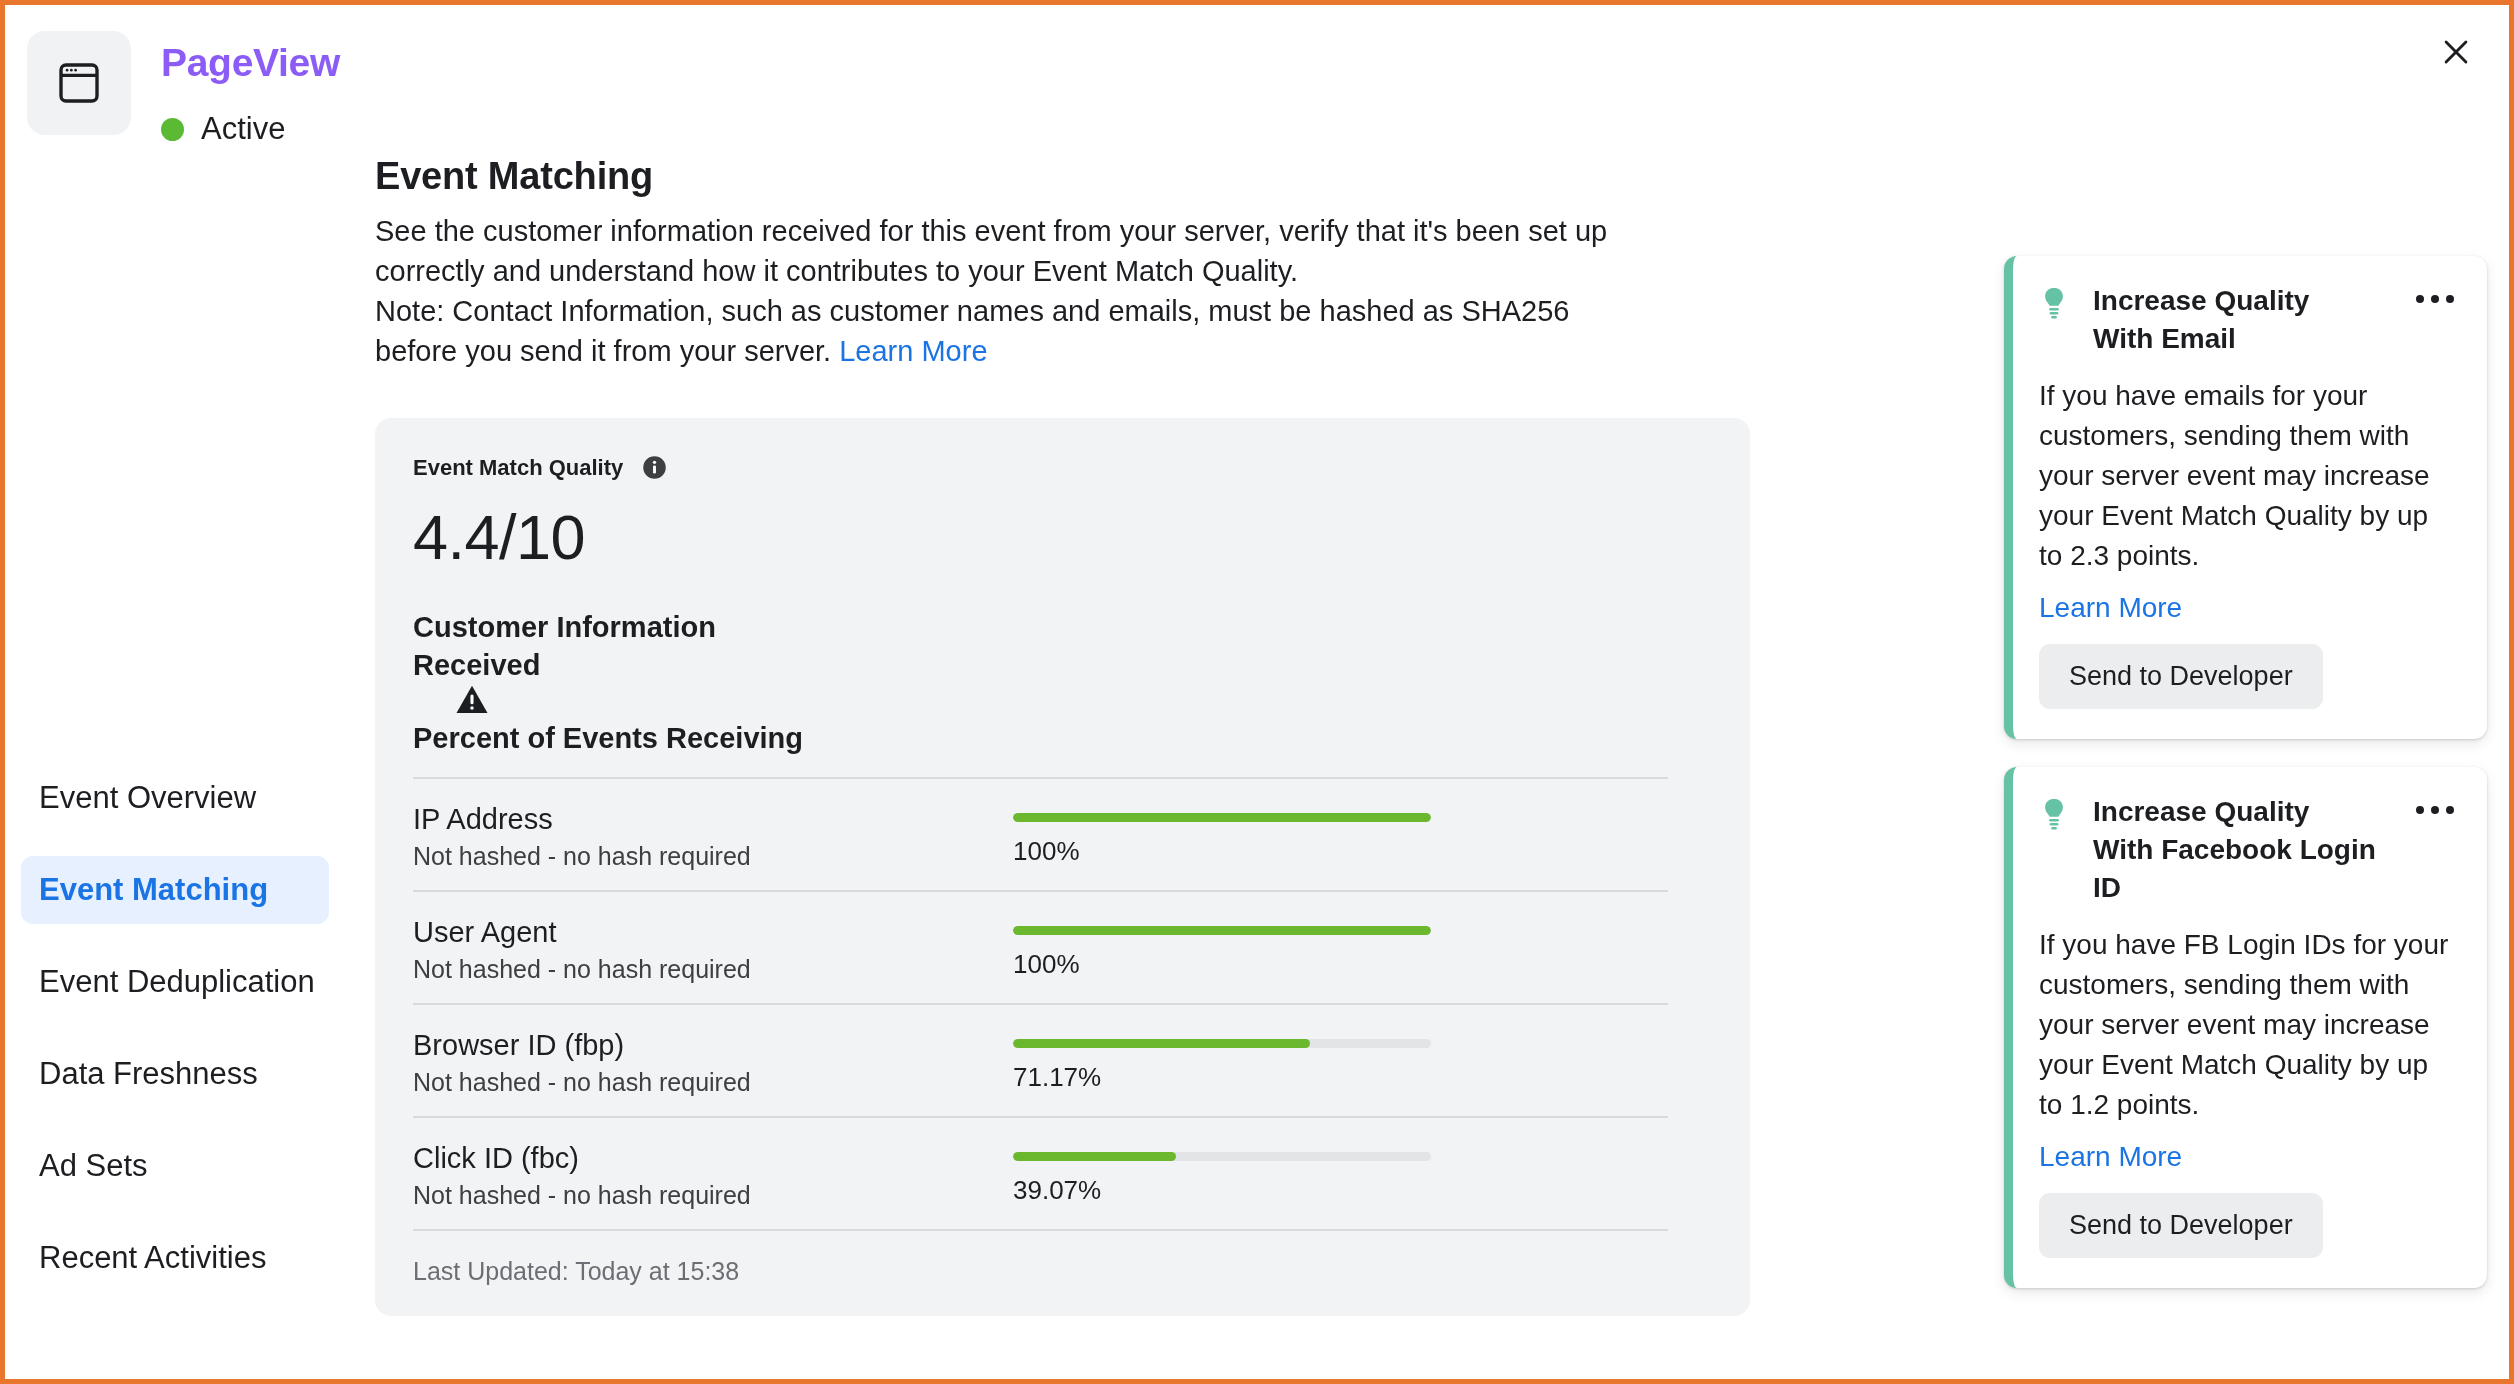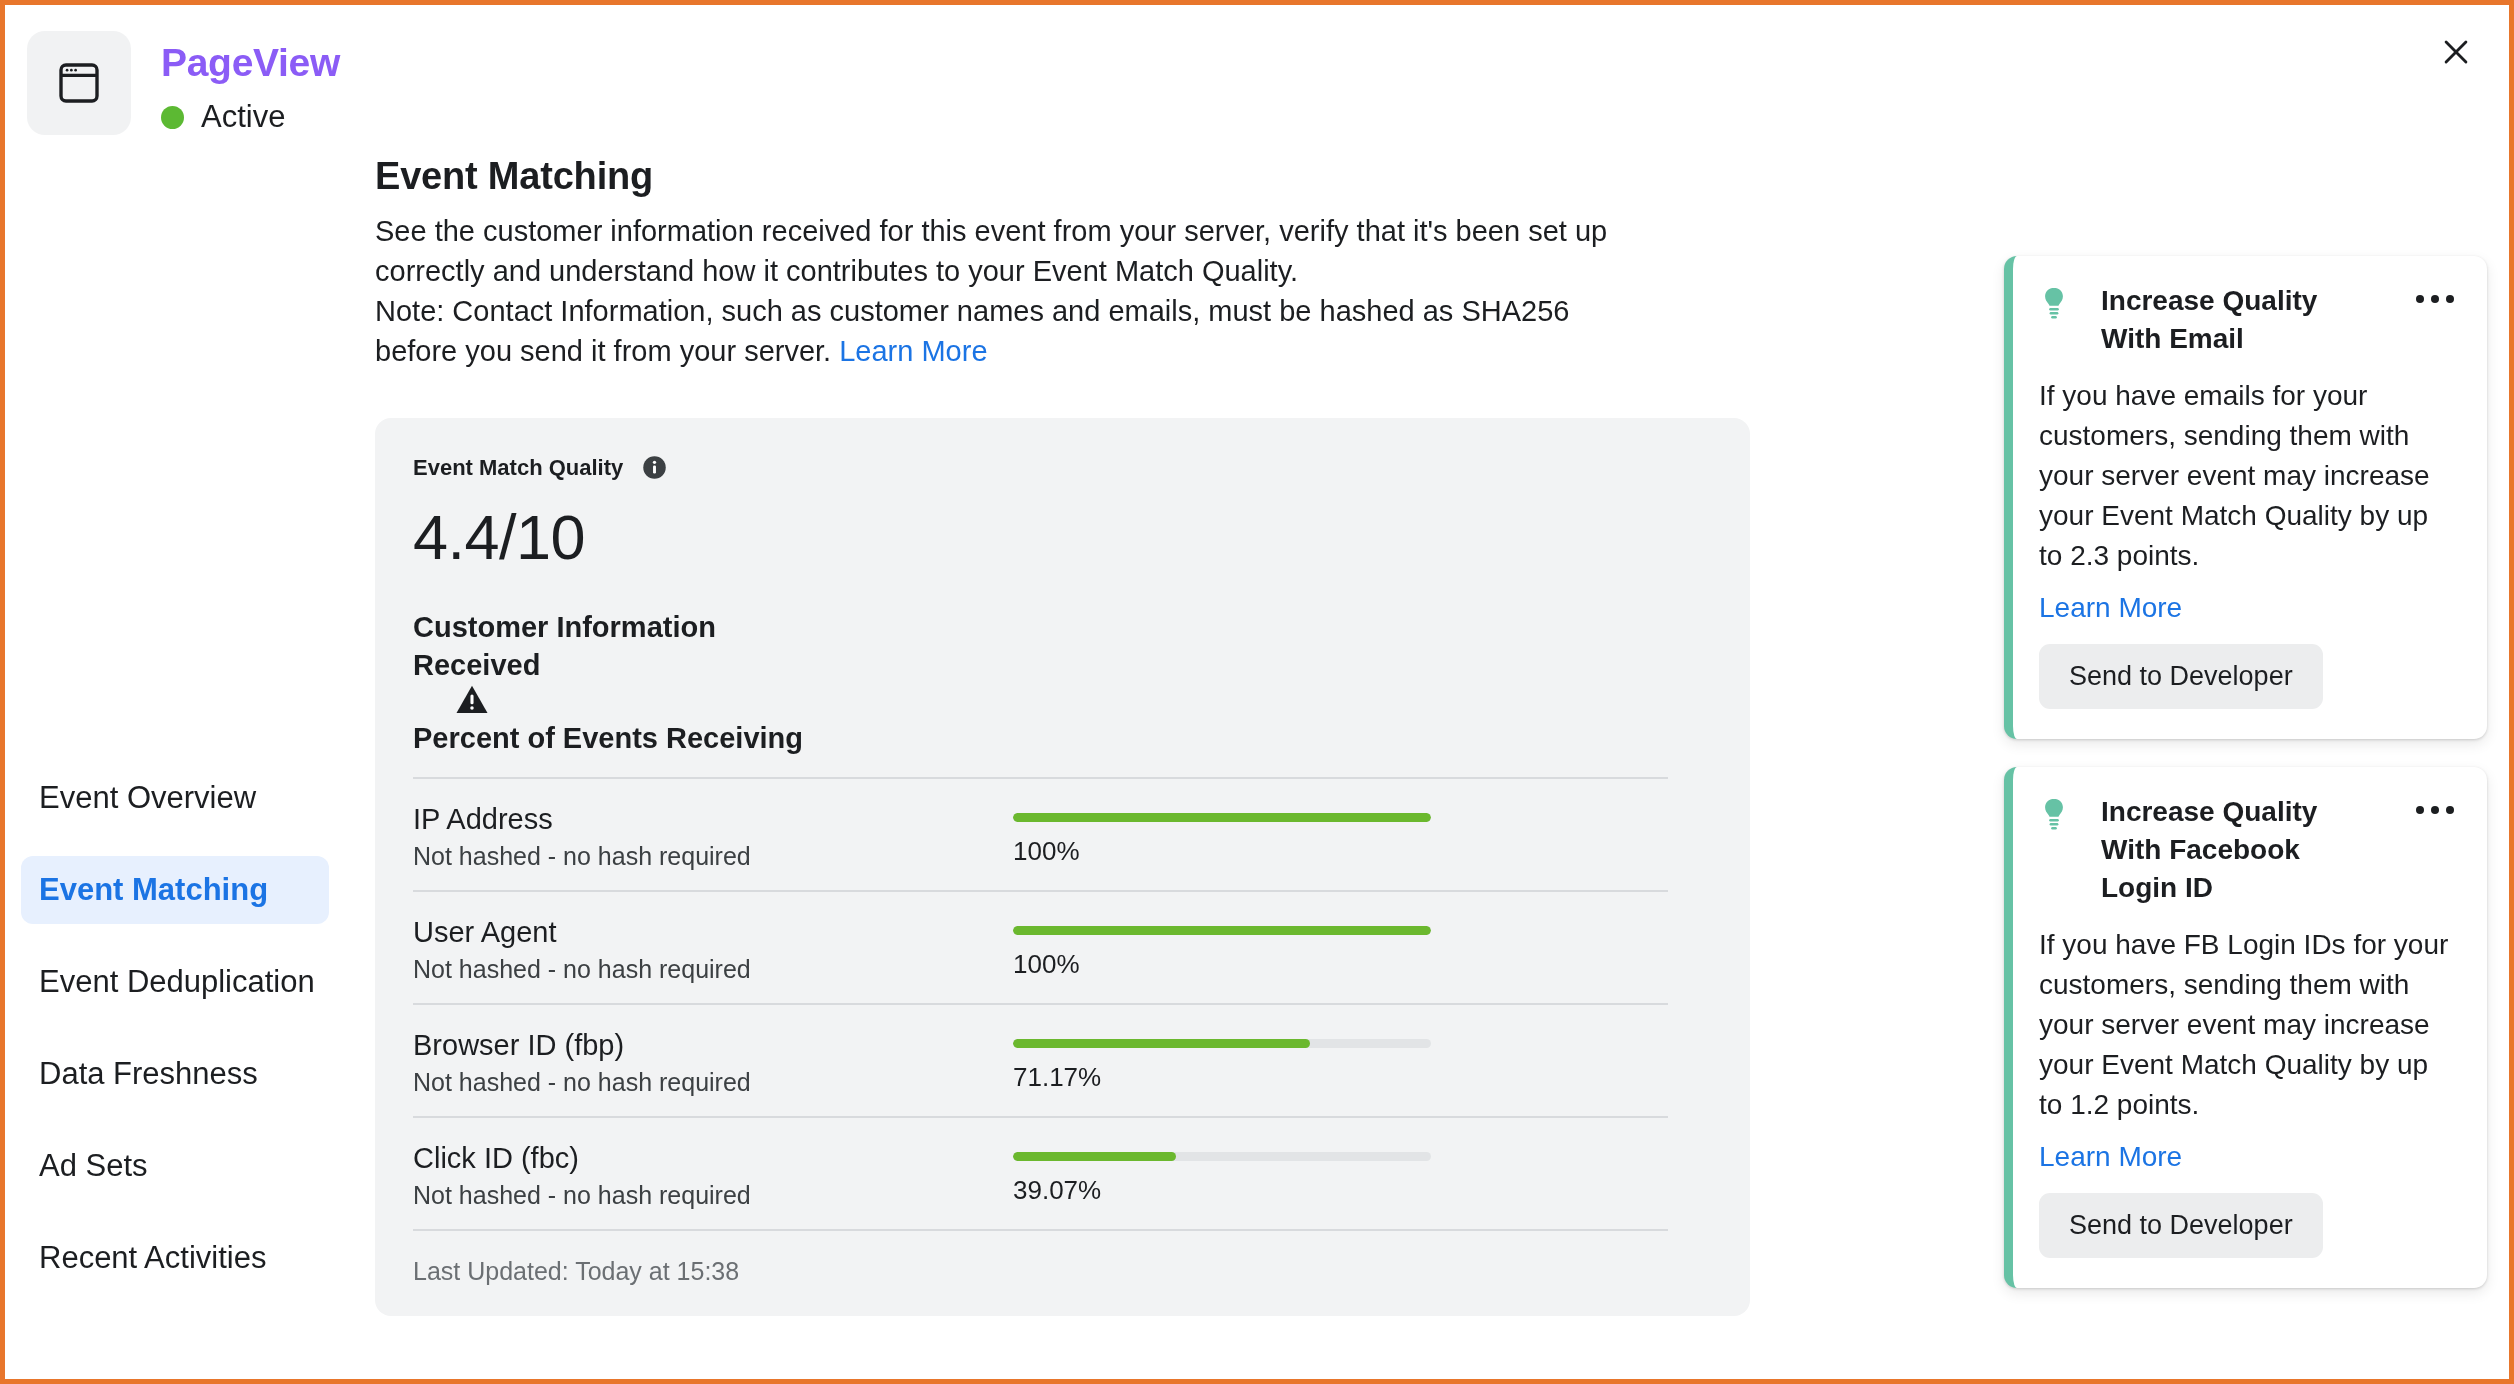--- a/index.html
+++ b/index.html
@@ -45,21 +45,21 @@
   .app-title {
     font-size: 39px;
     font-weight: bold;
     color: #8b5cf6;
     letter-spacing: -0.3px;
   }
 
   .status-row {
     display: flex;
     align-items: center;
-    margin-top: 14px;
+    margin-top: 26px;
     text-align: right;
   }
 
   .status-dot {
     width: 23px;
     height: 23px;
     border-radius: 50%;
     background: #5CB933;
     flex: none;
   }
@@ -260,21 +260,21 @@
     border-radius: 13px;
     border-left: 9px solid #66C2A5;
     box-shadow: 0 1px 3px rgba(0,0,0,0.16), 0 5px 14px rgba(0,0,0,0.09);
     padding: 26px 30px 30px 26px;
     margin-bottom: 28px;
   }
 
   .rec-head {
     display: flex;
     align-items: flex-start;
-    gap: 32px;
+    gap: 24px;
   }
 
   .bulb-icon { width: 30px; height: 34px; flex: none; margin-top: 4px; }
 
   .rec-title {
     flex: 1;
     font-size: 28px;
     font-weight: bold;
     color: #1c1e21;
     line-height: 38px;

